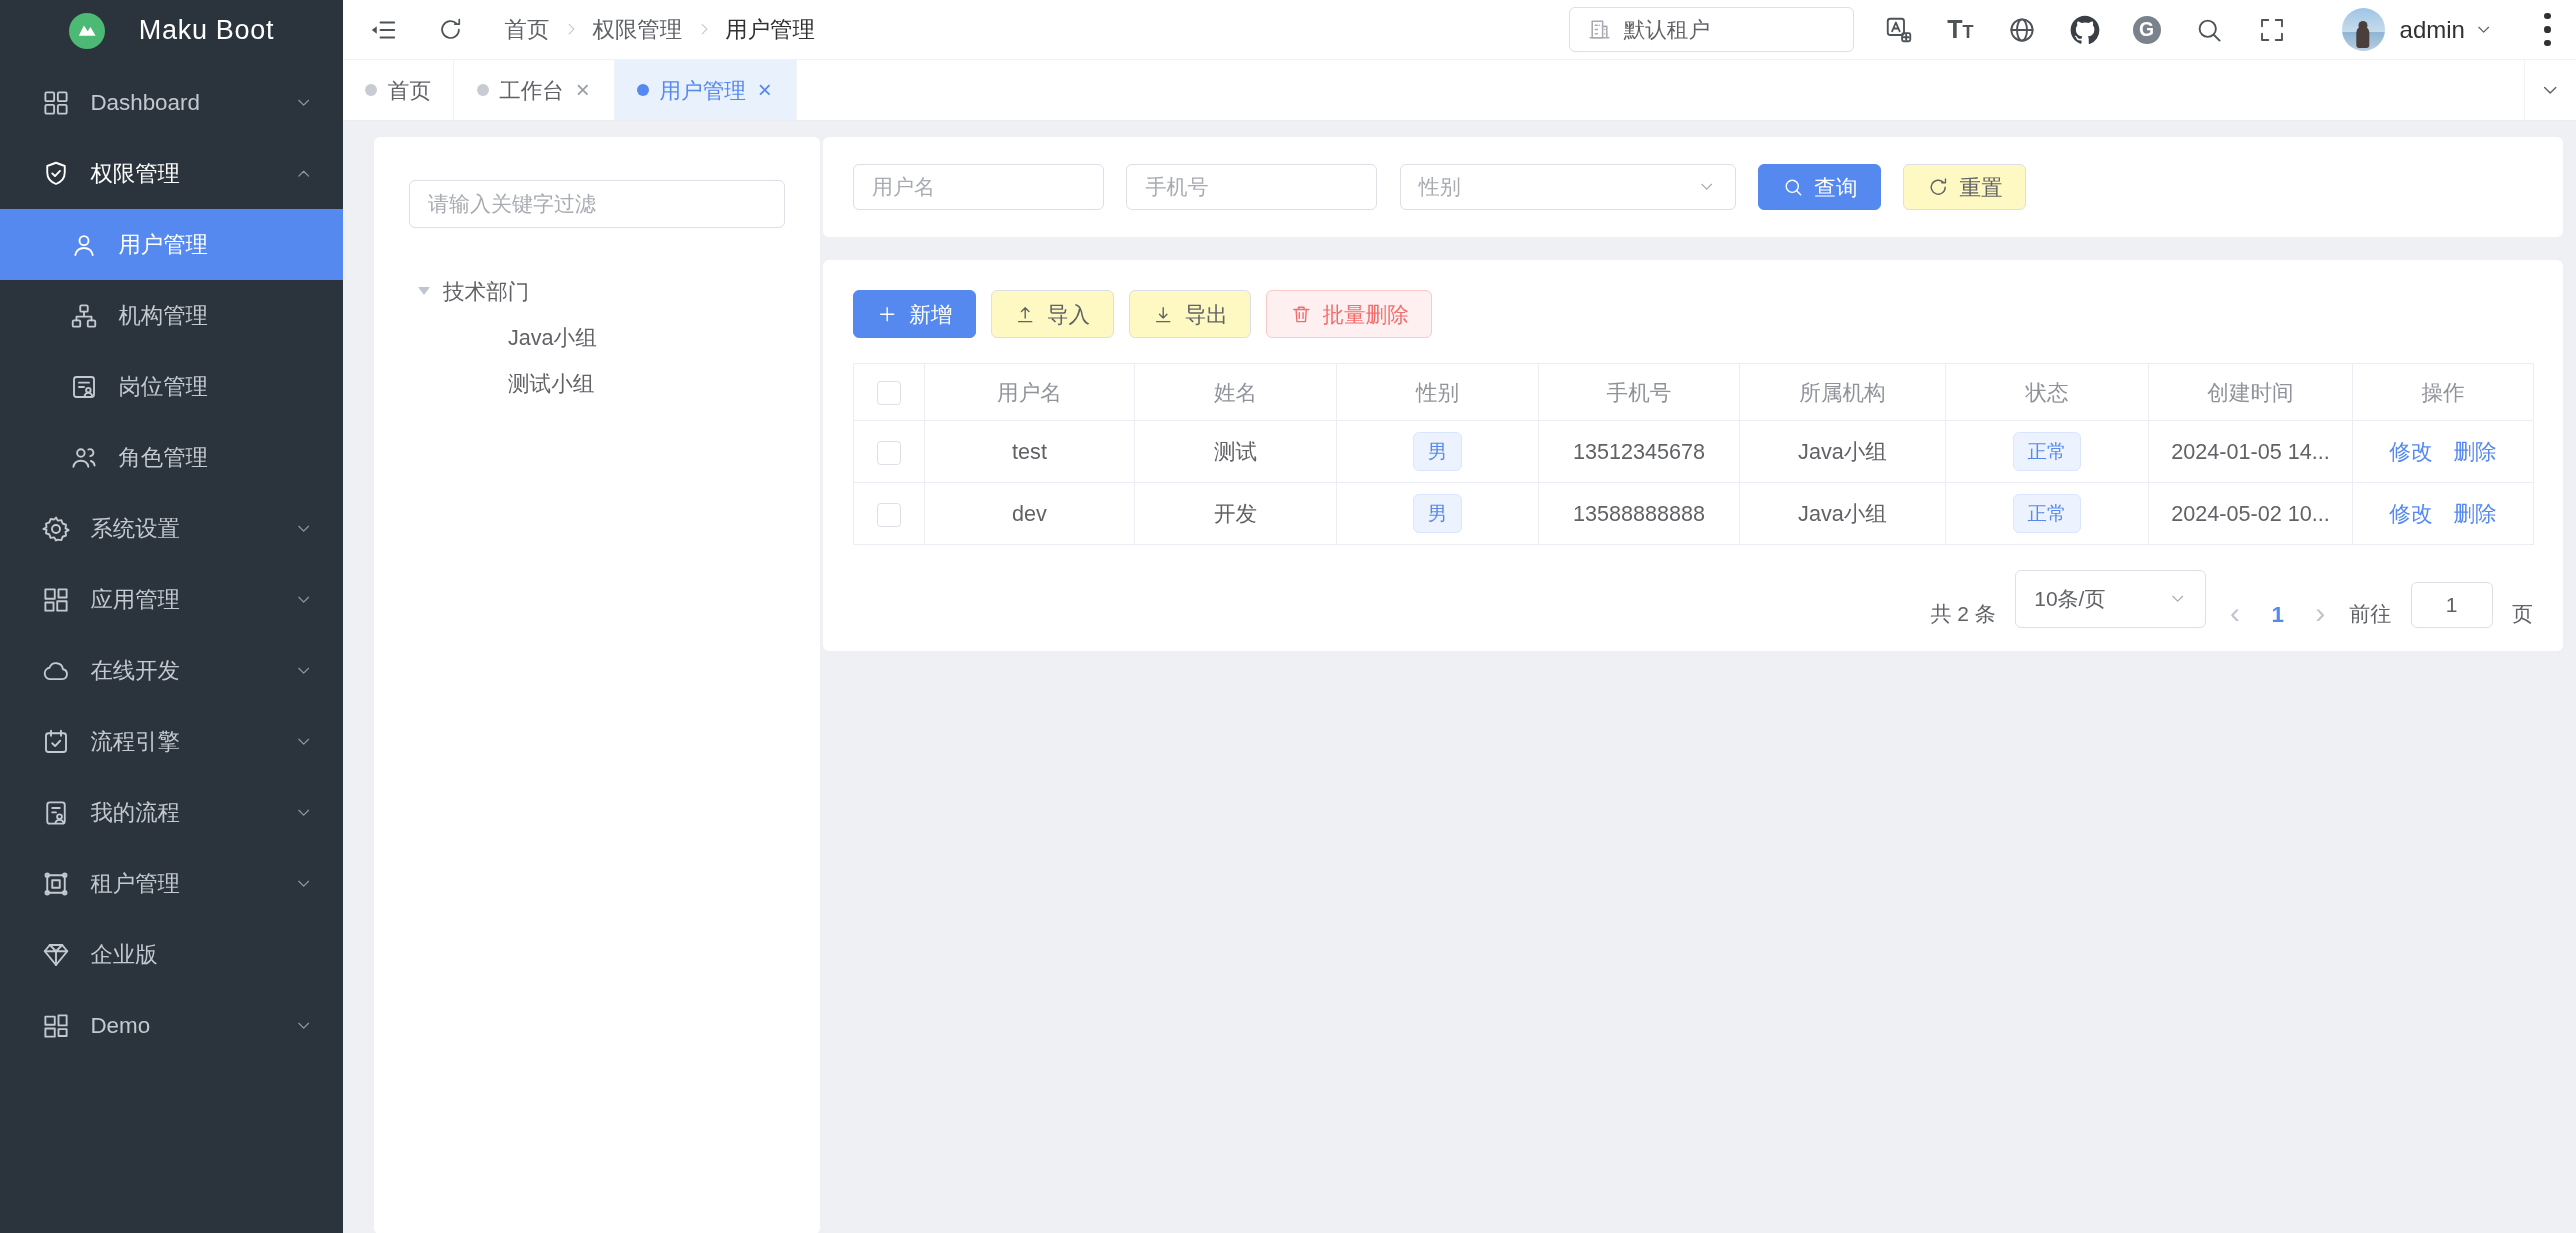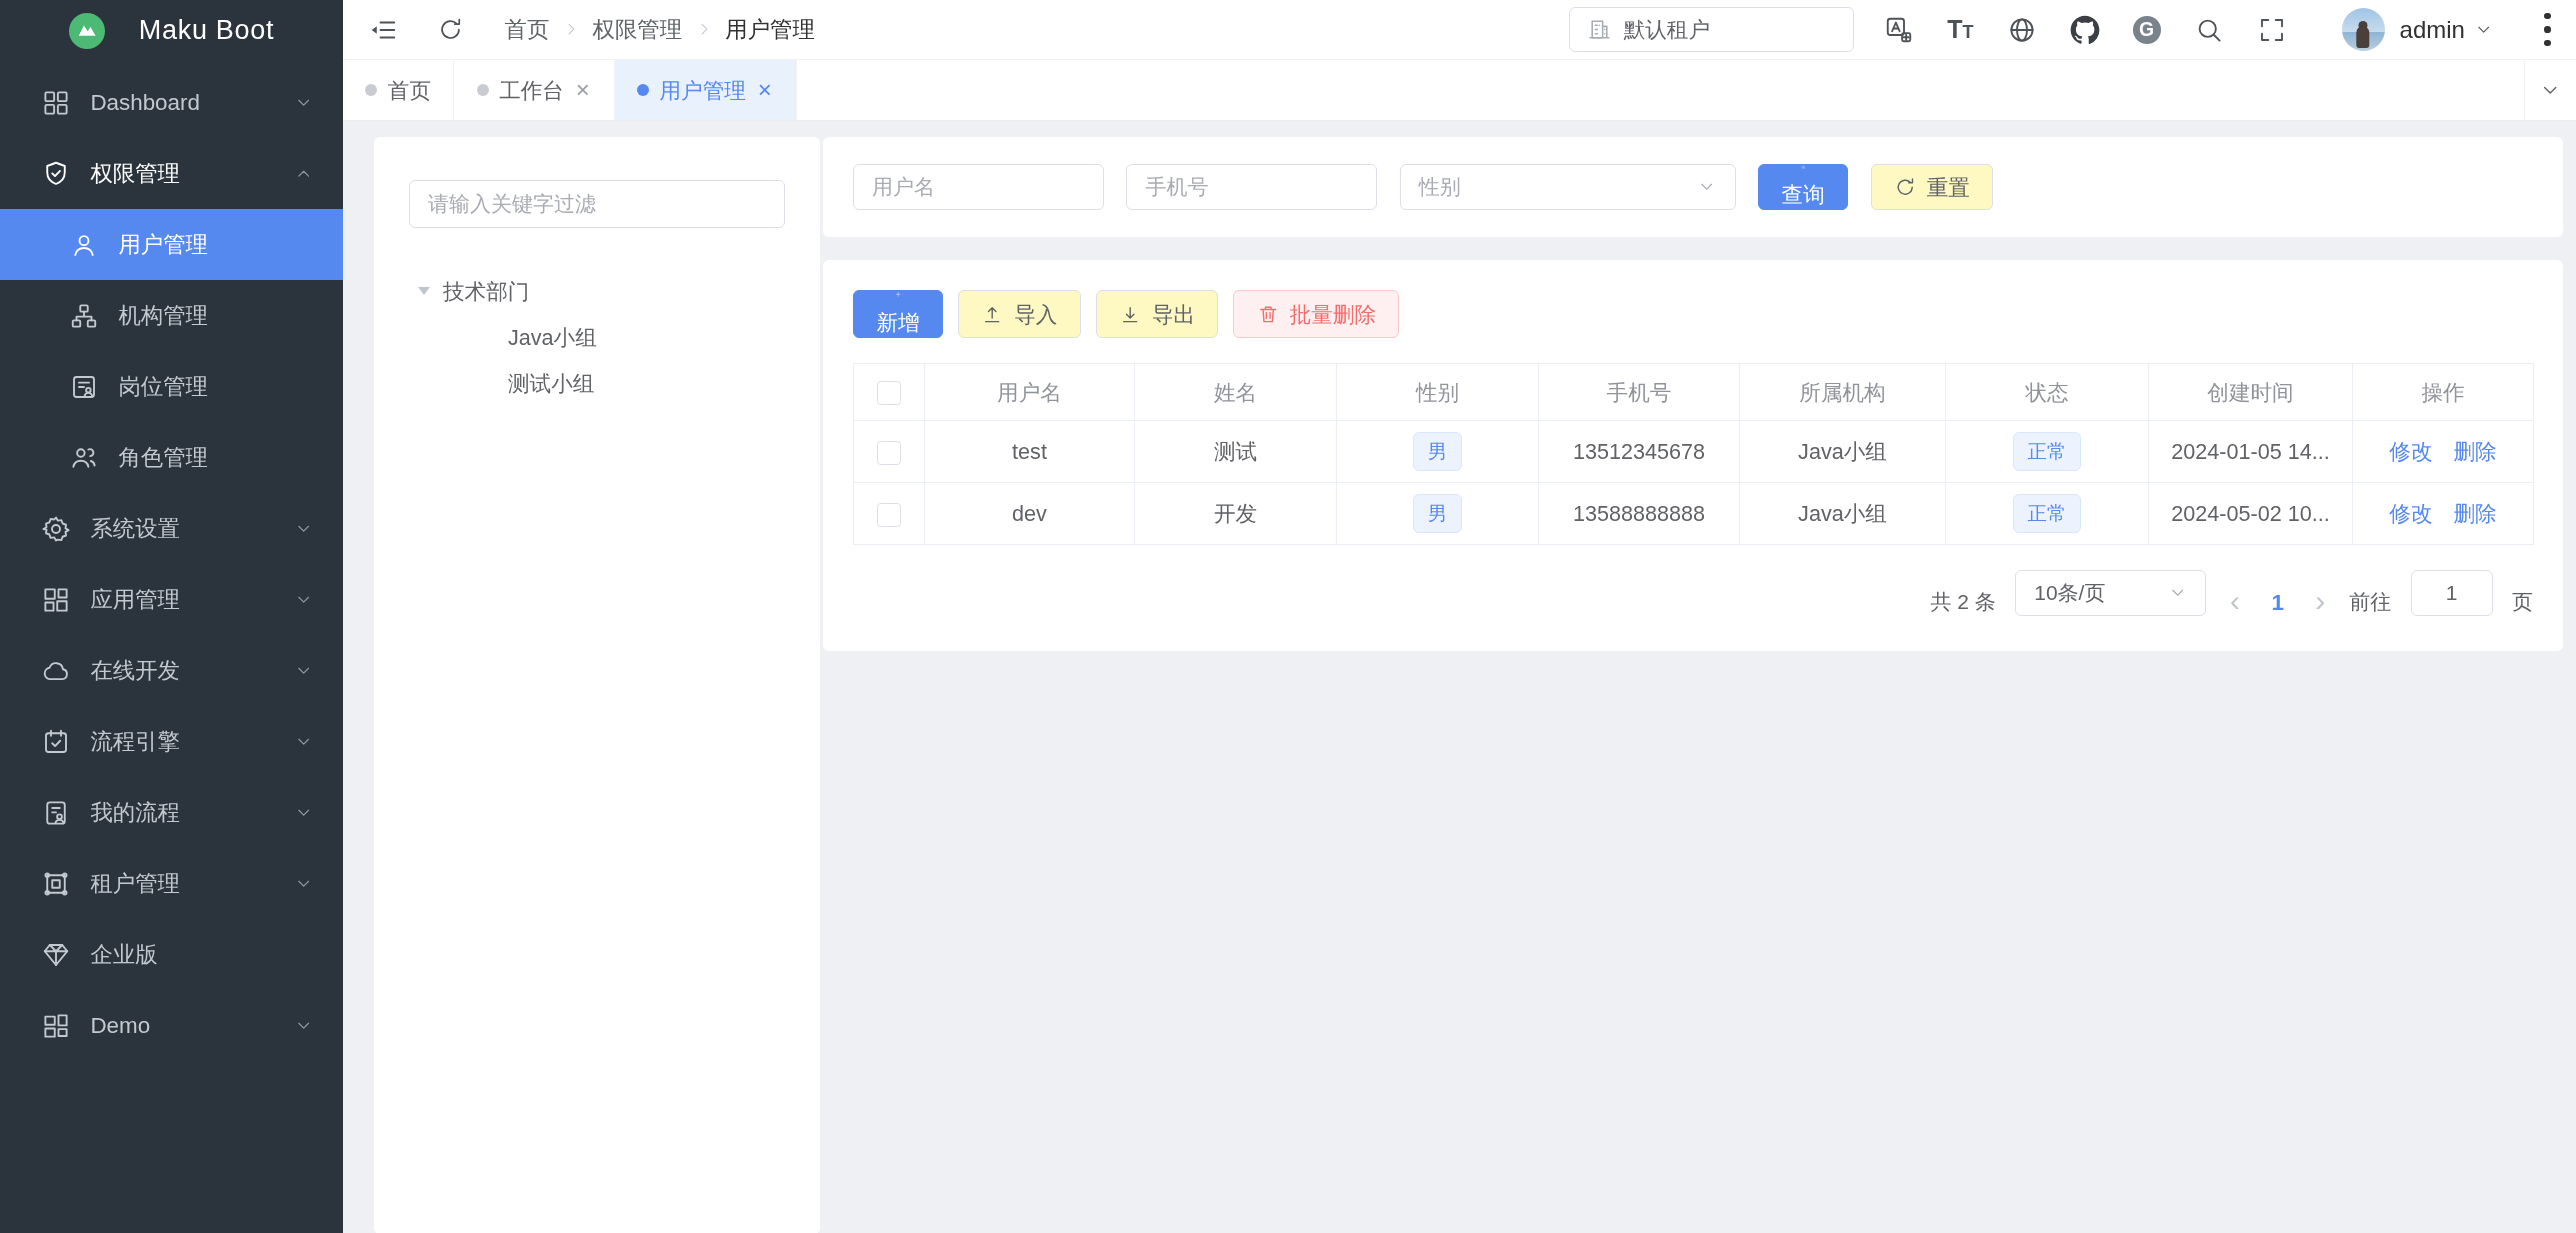--- a/index.html
+++ b/index.html
@@ -70,38 +70,38 @@
   .filter-card { left:480px; top:15px; width:1740px; height:100px; display:flex; align-items:center; padding:0 30px; gap:22.4px; }
   .inp { height:46px; border:0.7px solid #dcdfe6; border-radius:6px; font-size:21px; color:#606266; padding:0 18px; outline:none; font-family:inherit; background:#fff; }
   .inp::placeholder { color:#a8abb2; }
   .inp.w-user { width:251px; }
   .inp.w-mobile { width:251px; }
   .select { height:46px; border:0.7px solid #dcdfe6; border-radius:6px; display:flex; align-items:center; justify-content:space-between; padding:0 18px; font-size:21px; color:#a8abb2; cursor:pointer; background:#fff; }
   .select .sel-chev { width:19.4px; height:19.4px; color:#a8abb2; }
   .select.w-gender { width:336px; }
   .btn { height:46px; border-radius:6px; display:inline-flex; align-items:center; justify-content:center; gap:10.4px; font-size:21.6px; cursor:pointer; border:0.7px solid #dcdfe6; background:#fef9c3; color:#606266; padding:0 22.4px; font-family:inherit; }
   .btn svg { width:22.4px; height:22.4px; }
-  .btn.primary { background:#5589f0; border-color:#5589f0; color:#fff;flex-direction:column; }
+  .btn.primary { background:#5589f0; border-color:#5589f0; color:#fff; }
   .btn.danger-soft { background:#fef0f0; border-color:#fbc9c9; color:#f56c6c; }
 
   .table-card { left:480px; top:138px; width:1740px; height:391px; padding:30px; }
   .toolbar { display:flex; gap:15px; }
   .toolbar .btn { height:48px; }
 
   table.grid { border-collapse:collapse; margin-top:25px; table-layout:fixed; width:1680px; }
   .grid th, .grid td { border:0.7px solid #ebeef5; text-align:center; font-weight:normal; }
   .grid th { height:57px; color:#909399; font-size:21.6px; font-weight:500; }
   .grid td { height:62px; color:#606266; font-size:21.6px; }
   .checkbox { width:24px; height:24px; border:1.5px solid #dcdfe6; border-radius:3.7px; background:#fff; display:inline-block; vertical-align:middle; cursor:pointer; }
   .badge { display:inline-block; padding:6.7px 13.4px; background:#ecf3fe; border:0.7px solid #d9e6fd; border-radius:6px; color:#5589f0; font-size:19.4px; line-height:1.2; }
   .link { color:#5589f0; cursor:pointer; }
   .op-gap { display:inline-block; width:21px; }
 
   .pagination { display:flex; align-items:flex-end; justify-content:flex-end; margin-top:24.6px; gap:19.4px; font-size:21px; color:#606266; }
-  .page-select { width:191px; height:46px; }
+  .page-select { width:191px; height:58px; }
   .page-select span { color:#606266; }
   .pg-arrow { font-size:30px; color:#c0c4cc; cursor:pointer; line-height:1; padding:0 4.5px; }
   .pg-num { color:#5589f0; font-weight:bold; font-size:22.4px; padding:0 7.5px; cursor:pointer; }
   .goto-input { width:82px; height:46px; text-align:center; padding:0; }
 </style>
 </head>
 <body>
 
 <div class="page">
 

